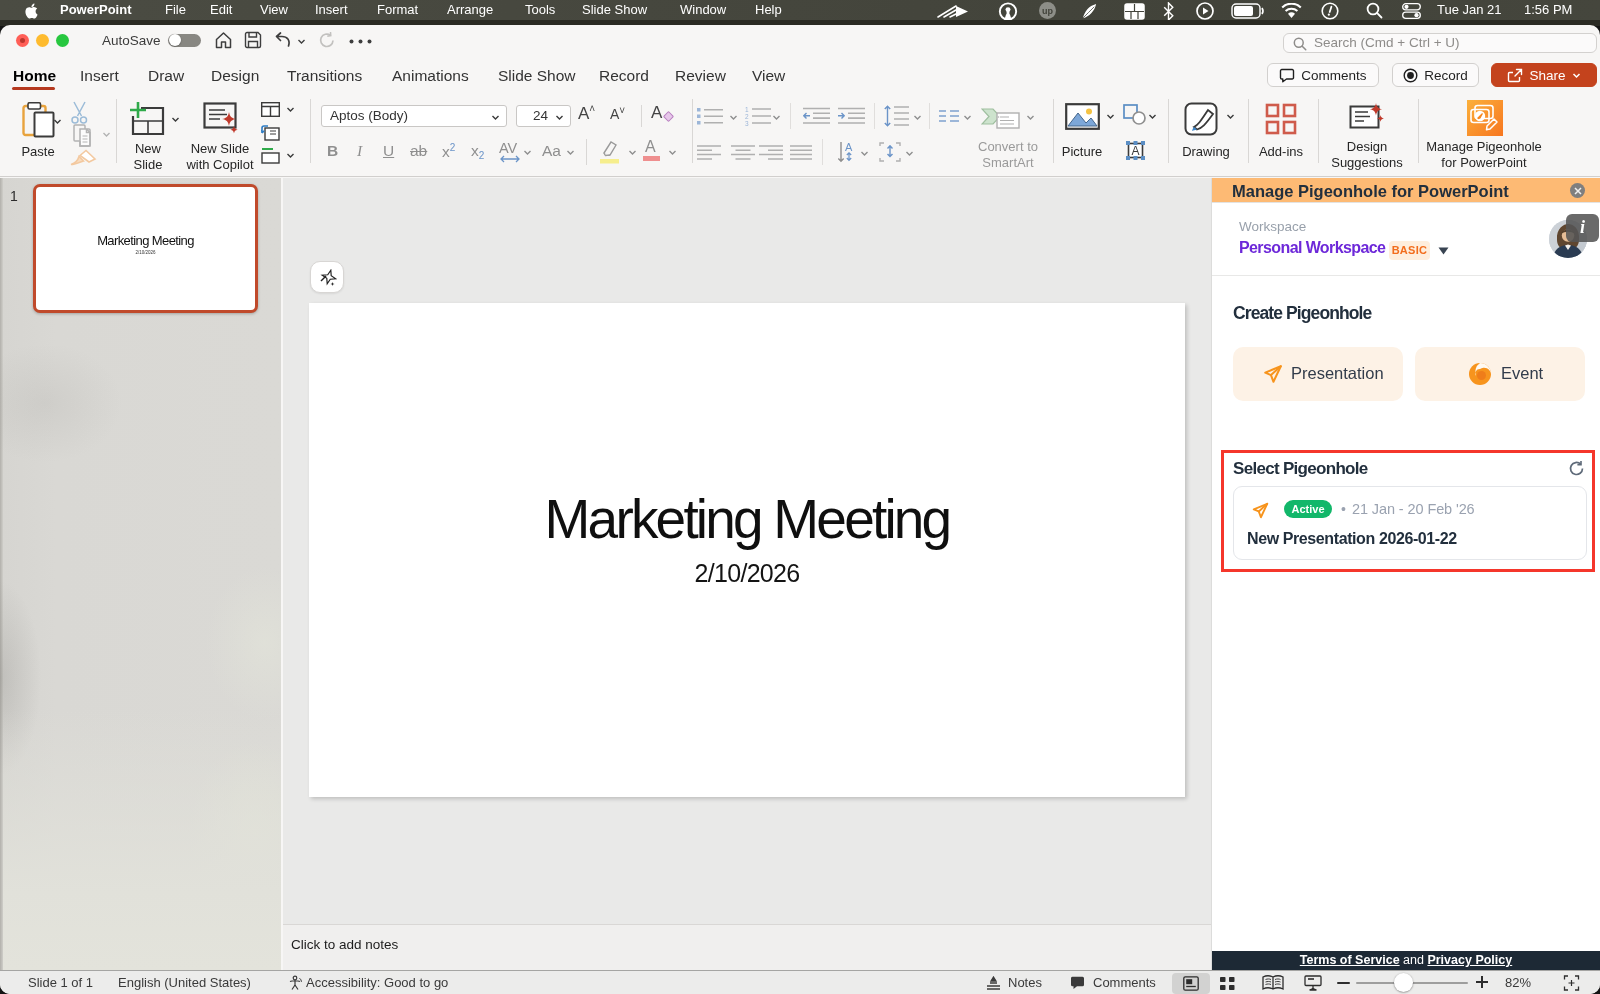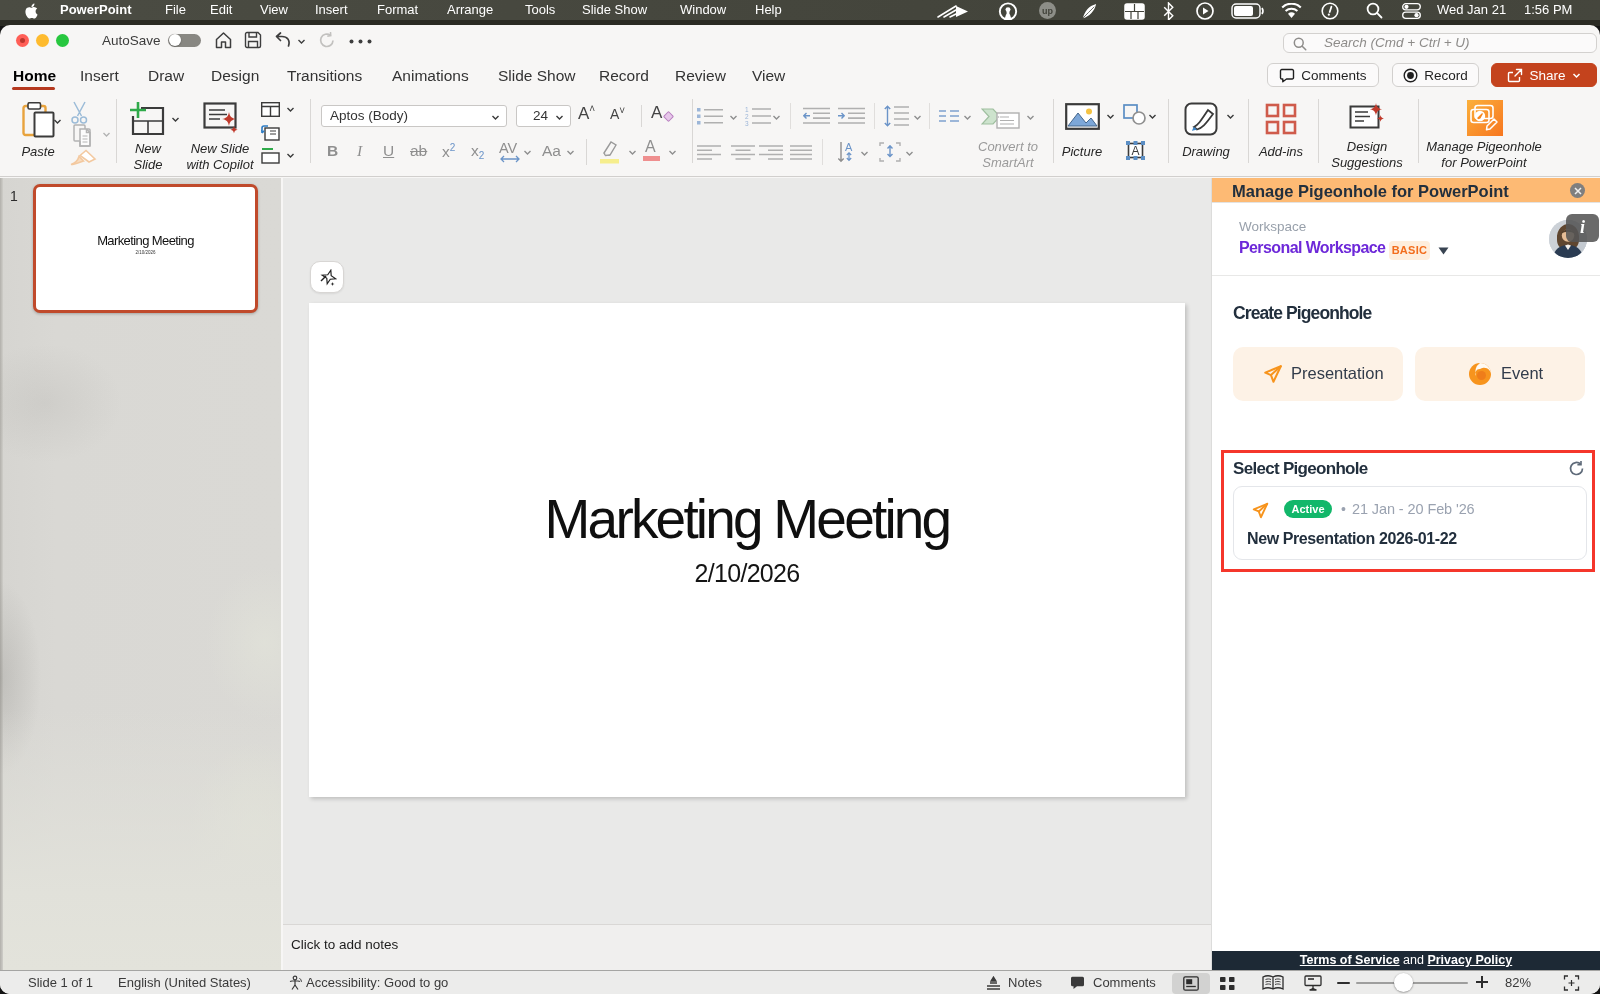--- a/index.html
+++ b/index.html
@@ -20,21 +20,21 @@
   .tl { position:absolute; top:8.5px; width:13px; height:13px; border-radius:50%; }
   #titlebar-title { position:absolute; top:9px; left:0; width:1600px; text-align:center; font-size:13.5px; color:#3c3c3c; }
   #searchbox { position:absolute; left:1283px; top:8px; width:314px; height:20px; border:1px solid #d3d1cf; background:#fbfafa; border-radius:6px; color:#8e8c8a; font-size:13.5px; line-height:18px; }
 
   
   .tab { position:absolute; top:42px; font-size:15.5px; color:#333; }
   .btn2 { position:absolute; top:38px; height:24px; border:1px solid #d2d0ce; background:#fbfafa; border-radius:6px; font-size:13.5px; color:#1f1f1f; display:flex; align-items:center; justify-content:center; gap:6px; }
 
   
   #ribbon { position:absolute; left:0; top:66px; width:1600px; height:86px; background:#f7f6f5; border-bottom:1px solid #d1cfcd; }
-  .rlabel { position:absolute; font-size:11.8px; color:#262626; text-align:center; white-space:nowrap;font-style:italic; }
+  .rlabel { position:absolute; font-size:11.8px; color:#262626; text-align:center; white-space:nowrap; }
   .rlabel.dis { color:#9a9a9a; }
   .vsep { position:absolute; top:8px; height:64px; width:1px; background:#d9d7d5; }
   .chev { position:absolute; width:9px; height:9px; }
 
   
   #main { position:absolute; left:0; top:153px; width:1600px; height:792px; }
   #thumbpanel { position:absolute; left:0; top:0; width:281px; height:792px;
     background:
       radial-gradient(ellipse 95px 130px at 255px 655px, rgba(228,231,215,0.60), rgba(228,231,215,0) 70%),
       radial-gradient(ellipse 85px 110px at 265px 465px, rgba(229,231,219,0.50), rgba(229,231,219,0) 70%),
@@ -122,21 +122,21 @@
   <svg class="abs" style="left:1366px; top:2px;" width="17" height="17" viewBox="0 0 17 17" fill="none" stroke="#fff" stroke-width="1.8">
       <circle cx="7" cy="7" r="5.4"></circle>
       <path d="M11.2 11.2 L15.5 15.5" stroke-linecap="round"></path>
     </svg>
   <svg class="abs" style="left:1402px; top:3px;" width="19" height="16" viewBox="0 0 19 16" fill="#fff">
       <rect x="0.7" y="0.7" width="17.6" height="6.2" rx="3.1" fill="none" stroke="#fff" stroke-width="1.3"></rect>
       <circle cx="4.5" cy="3.8" r="2.1"></circle>
       <rect x="0.7" y="9.1" width="17.6" height="6.2" rx="3.1" fill="none" stroke="#fff" stroke-width="1.3"></rect>
       <circle cx="14.5" cy="12.2" r="2.1"></circle>
     </svg>
-  <div class="mi" style="left:1437px; font-weight:500;">Wed Jan 21</div>
+  <div class="mi" style="left:1437px; font-weight:500;">Tue Jan 21</div>
   <div class="mi" style="left:1524px; font-weight:500;">1:56 PM</div>
 </div>
 
 <div class="abs" style="left:0; top:20px; width:1600px; height:6px; background:#2a2a23;"></div>
 <div id="win">
   <div class="tl" style="left:16px; background:#ff5e56;"></div>
   <div class="tl" style="left:36px; background:#febb2e;"></div>
   <div class="tl" style="left:56px; background:#27c73f;"></div>
   <div class="abs" style="left:20px; top:12.5px; width:5px; height:5px; border-radius:50%; background:#8d1a10; opacity:0.6;"></div>
   <div class="abs" style="left:102px; top:8px; font-size:13.5px; color:#3c3c3c;">AutoSave</div>
@@ -164,21 +164,21 @@
   <svg class="abs" style="left:349px; top:14px;" width="23" height="5" viewBox="0 0 23 5" fill="#3e3e3e">
       <circle cx="2.5" cy="2.5" r="2"></circle>
       <circle cx="11.5" cy="2.5" r="2"></circle>
       <circle cx="20.5" cy="2.5" r="2"></circle>
     </svg>
   <div id="searchbox">
     <svg class="abs" style="left:9px; top:3px;" width="14" height="14" viewBox="0 0 17 17" fill="none" stroke="#8e8c8a" stroke-width="1.8">
         <circle cx="7" cy="7" r="5.4"></circle>
         <path d="M11.2 11.2 L15.5 15.5" stroke-linecap="round"></path>
       </svg>
-    <span style="margin-left:40px;font-style:italic;">Search (Cmd + Ctrl + U)</span>
+    <span style="margin-left:30px;">Search (Cmd + Ctrl + U)</span>
   </div>
 
   <div class="tab" style="left:13px; font-weight:bold; color:#000;">Home</div>
   <div class="abs" style="left:12px; top:62px; width:43px; height:3px; border-radius:2px; background:#b5391f;"></div>
   <div class="tab" style="left:80px;">Insert</div>
   <div class="tab" style="left:148px;">Draw</div>
   <div class="tab" style="left:211px;">Design</div>
   <div class="tab" style="left:287px;">Transitions</div>
   <div class="tab" style="left:392px;">Animations</div>
   <div class="tab" style="left:498px;">Slide Show</div>

